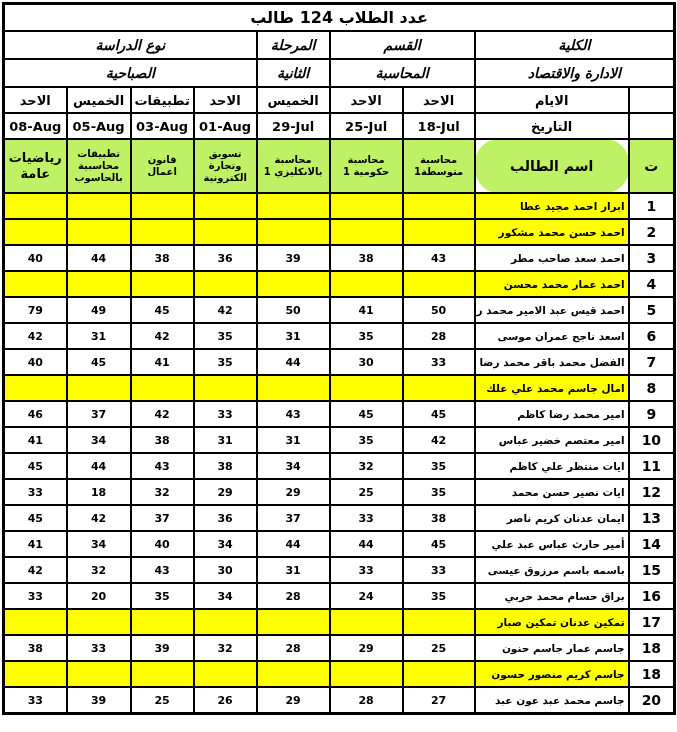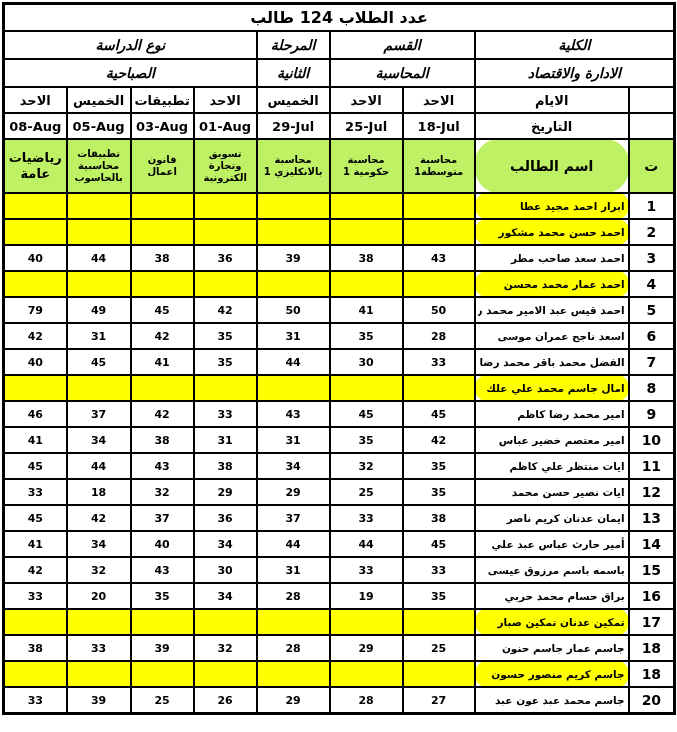--- a/index.html
+++ b/index.html
@@ -11,21 +11,21 @@
      overflow:hidden;white-space:nowrap;}
   .r-title td{height:25px;font-size:16px;}
   .r-head td{height:26px;font-size:14px;font-style:italic;}
   .r-year td{height:20px;font-size:13.5px;}
   .r-days td{height:24px;font-size:13px;}
   .r-dates td{height:24px;font-size:13px;text-align:center;}
   .r-subjects td{height:52px;font-size:10px;white-space:normal;line-height:1.2;}
   #subjects-row td:last-child{font-size:13px;}
   .student-row td{height:24px;font-size:11px;}
   .serial-cell{font-size:14px !important;}
-  .name-cell{text-align:right;padding:0 3px;font-size:10.5px !important;border-radius:12px;}
+  .name-cell{text-align:right;padding:0 3px;font-size:10.5px !important;}
   .date-cell{direction:ltr;}
   .gray{background:#bef264;}
   .yellow{background:#FFFF00;}
 </style>
 </head>
 <body>
 
 <div class="sheet">
 <table>
   <colgroup>
@@ -252,21 +252,21 @@
           <td class="grade-cell">31</td>
           <td class="grade-cell">30</td>
           <td class="grade-cell">43</td>
           <td class="grade-cell">32</td>
           <td class="grade-cell">42</td>
         </tr>
         <tr class="student-row">
           <td class="serial-cell">16</td>
           <td class="name-cell">براق حسام محمد حربي</td>
           <td class="grade-cell">35</td>
-          <td class="grade-cell">19</td>
+          <td class="grade-cell">24</td>
           <td class="grade-cell">28</td>
           <td class="grade-cell">34</td>
           <td class="grade-cell">35</td>
           <td class="grade-cell">20</td>
           <td class="grade-cell">33</td>
         </tr>
         <tr class="student-row">
           <td class="serial-cell">17</td>
           <td class="name-cell yellow">تمكين عدنان تمكين صبار</td>
           <td class="grade-cell yellow"></td>

